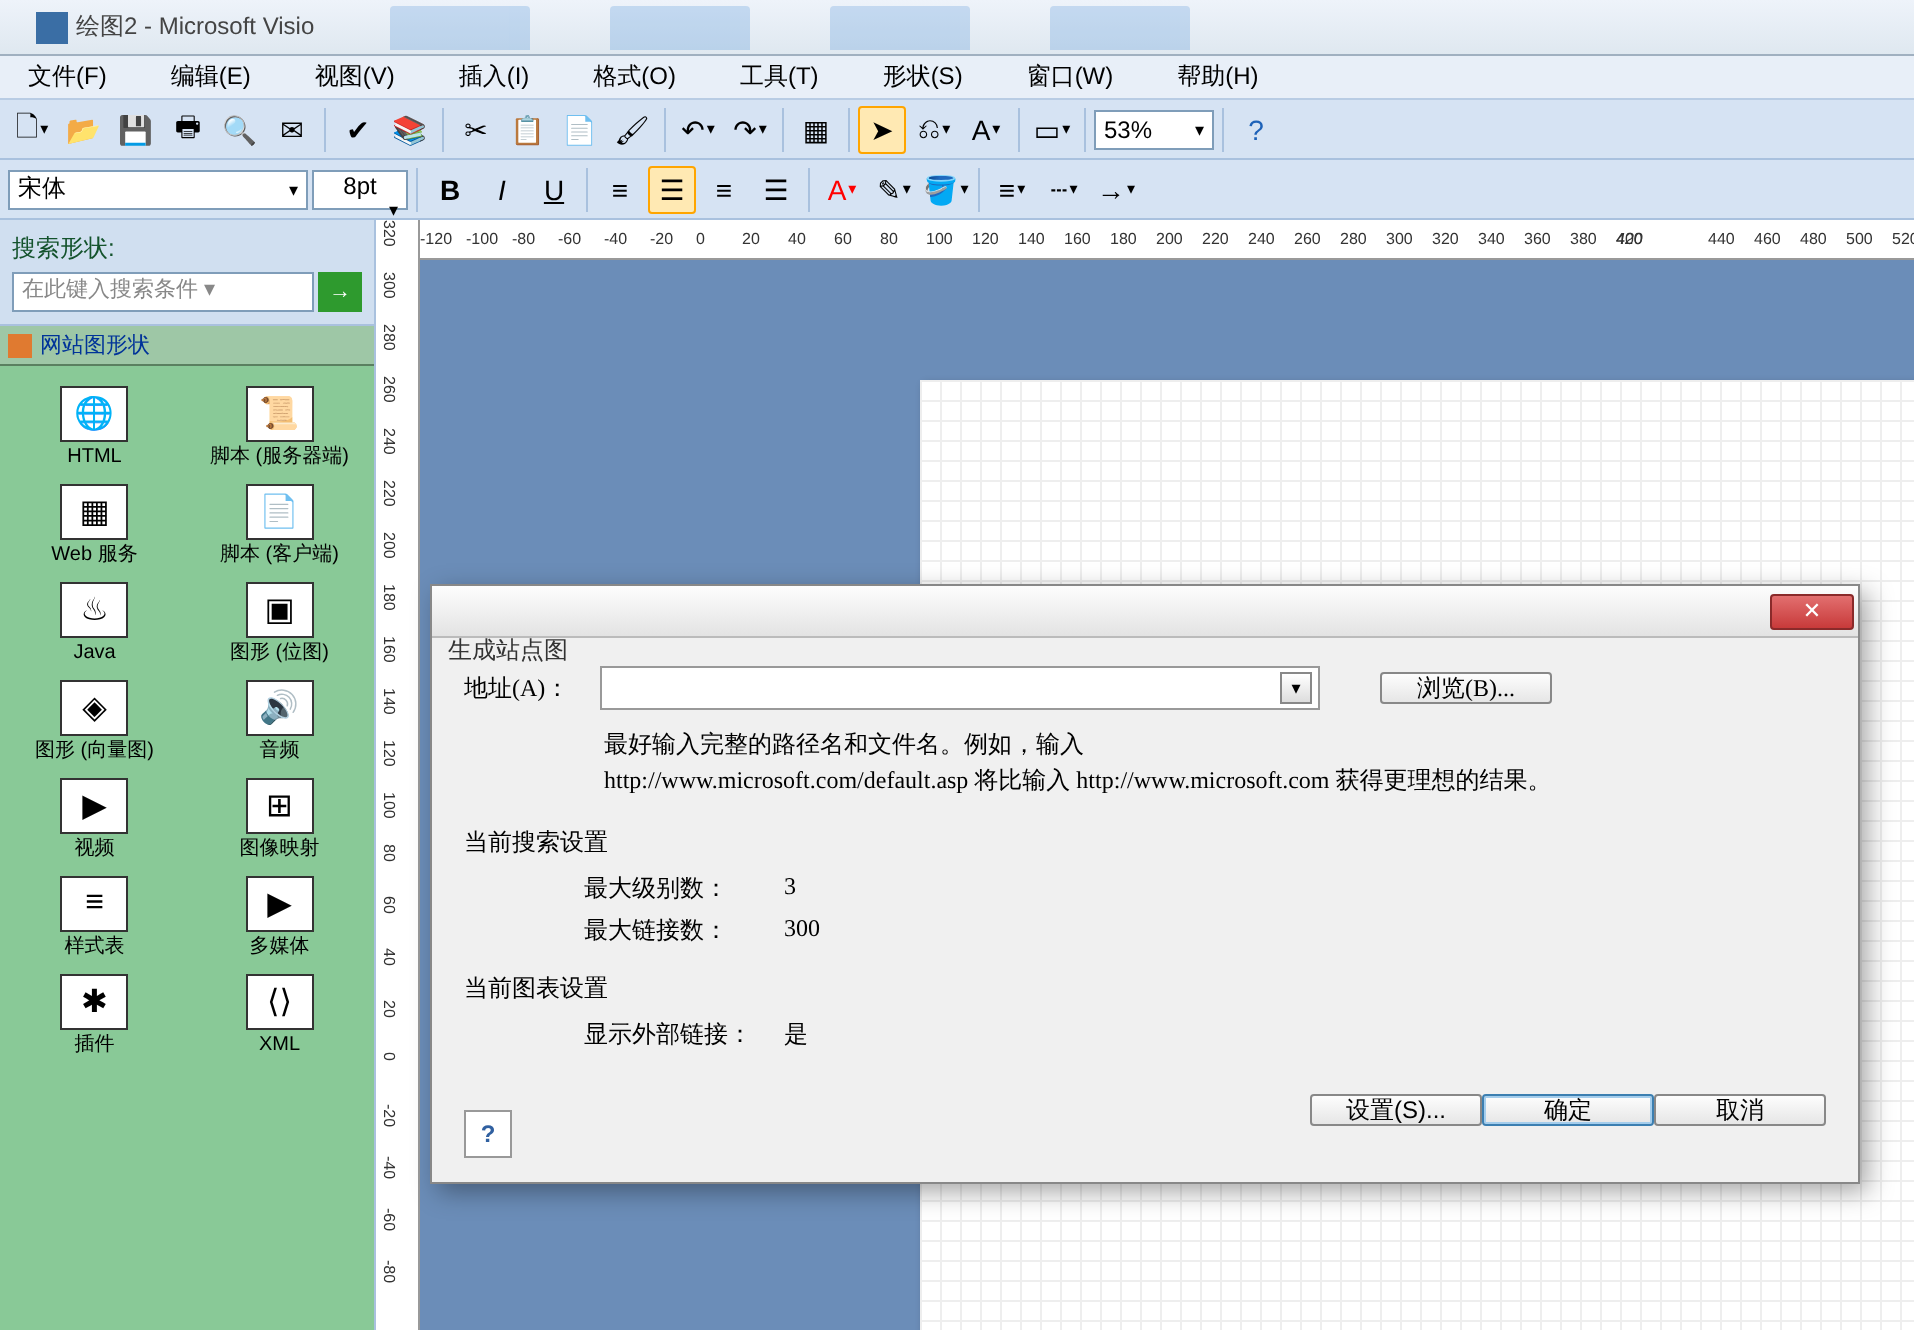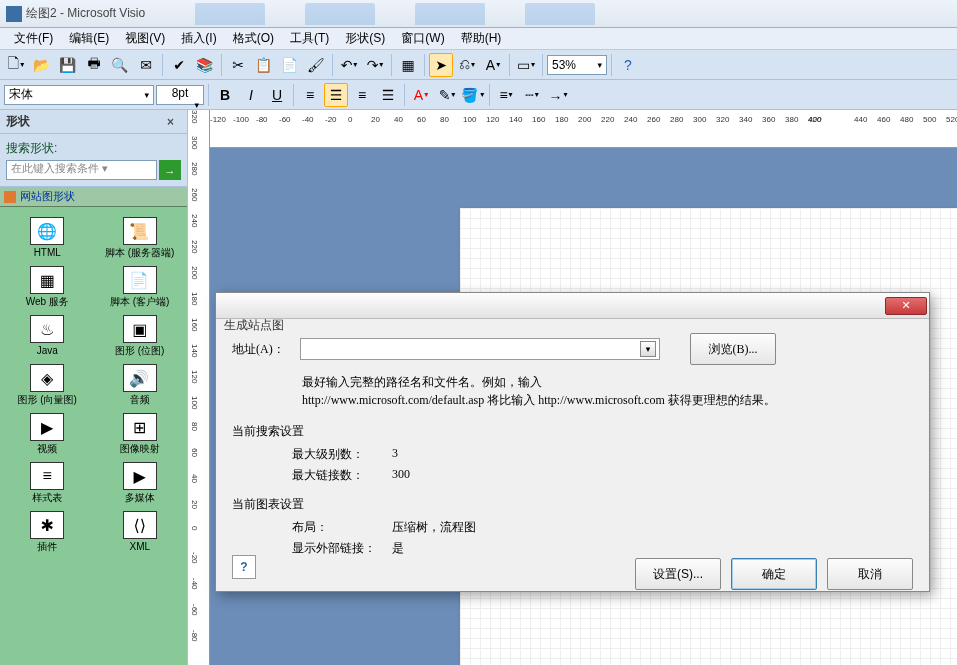--- a/index.html
+++ b/index.html
@@ -1,20 +1,20 @@
 <!DOCTYPE html>
 <html><head>
 <meta charset="utf-8">
 <style>
 * { box-sizing: border-box; margin: 0; padding: 0; }
 body { font-family: "Microsoft YaHei", SimSun, Arial, sans-serif; font-size: 12px; background: #fff; overflow: hidden; width: 957px; height: 665px; position: relative; }
-.titlebar { height: 28px; background: linear-gradient(#eef3fa,#dfe8f0); display: flex; align-items: center; padding: 0 6px; border-bottom: 1px solid #a0b0c0; }
+.titlebar { height: 28px; background: linear-gradient(#eef3fa,#dfe8f0); display: flex; align-items: center; padding: 0 18px; border-bottom: 1px solid #a0b0c0; }
 .titlebar .icon { width: 16px; height: 16px; margin-right: 4px; background: #3a6ea5; display: inline-block; }
 .titlebar .title { color: #444; }
-.menubar { height: 22px; background: #e8eff8; border-bottom: 1px solid #b8cce4; display: flex; align-items: center; padding-left: 8px; gap: 4px; }
+.menubar { height: 22px; background: #e8eff8; border-bottom: 1px solid #b8cce4; display: flex; align-items: center; padding-left: 8px; gap: 20px; }
 .menubar span { padding: 2px 6px; color: #000; }
 .toolbar { height: 30px; background: #d6e3f3; border-bottom: 1px solid #a9c1de; display: flex; align-items: center; padding: 0 4px; gap: 2px; }
 .tbtn { width: 24px; height: 24px; display: inline-flex; align-items: center; justify-content: center; border: 1px solid transparent; border-radius: 2px; font-size: 14px; }
 .sep { width: 1px; height: 22px; background: #a9c1de; margin: 0 2px; }
 .drop::after { content: "▾"; font-size: 8px; margin-left: 1px; }
 .zoom-box { width: 60px; height: 20px; border: 1px solid #7f9db9; background: #fff; display: inline-flex; align-items: center; padding: 0 4px; }
 .fmt-toolbar { height: 30px; background: #d6e3f3; border-bottom: 1px solid #a9c1de; display: flex; align-items: center; padding: 0 4px; gap: 2px; }
 .font-combo { width: 150px; height: 20px; border: 1px solid #7f9db9; background: #fff; display: inline-flex; align-items: center; padding: 0 4px; }
 .size-combo { width: 48px; height: 20px; border: 1px solid #7f9db9; background: #fff; display: inline-flex; align-items: center; padding: 0 4px; flex-direction: column; }
 .content { display: flex; height: 555px; }
@@ -28,42 +28,42 @@
 .search-go { width: 22px; height: 20px; background: #2e9a2e; color: #fff; display: flex; align-items: center; justify-content: center; font-size: 11px; }
 .stencil-header { height: 20px; background: #9ec7a6; border-bottom: 1px solid #5a8060; display: flex; align-items: center; padding: 0 4px; color: #003399; font-size: 11px; }
 .stencil-header .sicon { width: 12px; height: 12px; background: #e07a30; margin-right: 4px; display:inline-block; }
 .stencil-body { flex: 1; background: #89c997; overflow: hidden; padding: 8px 2px; }
 .shapes-grid { display: grid; grid-template-columns: 1fr 1fr; gap: 4px 2px; }
 .shape-item { display: flex; flex-direction: column; align-items: center; padding: 2px; }
 .shape-icon { width: 34px; height: 28px; background: #fff; border: 1px solid #333; display: flex; align-items: center; justify-content: center; font-size: 16px; margin-bottom: 2px; }
 .shape-label { font-size: 10px; color: #000; line-height: 1.1; }
 .canvas-area { flex: 1; position: relative; background: #d6e3f3; display: flex; }
 .vruler { width: 22px; background: #fff; border-right: 1px solid #999; position: relative; overflow: hidden; }
-.hruler { height: 38px; background: #fff; border-bottom: 1px solid #999; position: relative; overflow: hidden; }
+.hruler { height: 20px; background: #fff; border-bottom: 1px solid #999; position: relative; overflow: hidden; }
 .ruler-tick { position: absolute; font-size: 8px; color: #333; }
 .canvas-main { flex: 1; display: flex; flex-direction: column; }
 .canvas-viewport { flex: 1; background: #6b8db8; position: relative; overflow: hidden; }
 .page { position: absolute; left: 250px; top: 60px; width: 500px; height: 500px; background: #fff; box-shadow: 2px 2px 4px rgba(0,0,0,0.3); background-image: linear-gradient(#eee 1px, transparent 1px), linear-gradient(90deg, #eee 1px, transparent 1px); background-size: 10px 10px; }
 .dialog { position: absolute; left: 215px; top: 292px; width: 715px; height: 300px; background: #f0f0f0; border: 1px solid #888; box-shadow: 4px 4px 12px rgba(0,0,0,0.35); }
 .dialog-titlebar { height: 26px; background: linear-gradient(#fdfdfd,#e3e3e3); border-bottom: 1px solid #bbb; display: flex; align-items: center; justify-content: space-between; padding: 0 2px 0 8px; }
 .dialog-title { font-size: 12px; color: #333; margin-top: 40px; }
 .dialog-close { width: 42px; height: 18px; background: linear-gradient(#e26f6f,#c83a3a); border: 1px solid #8a2a2a; border-radius: 2px; color: #fff; display: flex; align-items: center; justify-content: center; font-size: 11px; }
 .dialog-body { padding: 14px 16px; font-family: SimSun, serif; font-size: 12px; color: #000; }
 .addr-row { display: flex; align-items: center; gap: 8px; margin-bottom: 8px; }
 .addr-label { width: 60px; }
 .addr-combo { width: 360px; height: 22px; border: 1px solid #999; background: #fff; display: inline-flex; align-items: center; justify-content: flex-end; padding: 0 3px; }
 .addr-combo .dd { width: 16px; height: 16px; border: 1px solid #888; background: linear-gradient(#fff,#ddd); display: inline-flex; align-items: center; justify-content: center; font-size: 9px; }
-.dlg-btn { min-width: 86px; height: 32px; border: 1px solid #888; background: linear-gradient(#fdfdfd,#e6e6e6); border-radius: 2px; display: inline-flex; align-items: center; justify-content: center; padding: 0 10px; }
+.dlg-btn { min-width: 86px; height: 16px; border: 1px solid #888; background: linear-gradient(#fdfdfd,#e6e6e6); border-radius: 2px; display: inline-flex; align-items: center; justify-content: center; padding: 0 10px; }
 .dlg-btn.defbtn { border: 1px solid #3c7fb1; box-shadow: 0 0 0 1px #a4cdec inset; }
 .hint { margin-left: 70px; margin-bottom: 14px; line-height: 1.5; }
 .section-title { margin: 6px 0 6px 0; }
 .kv { margin-left: 60px; display: flex; margin-bottom: 4px; }
 .kv .k { width: 100px; }
 .kv .v { }
-.dialog-buttons { display: flex; gap: 10px; position: absolute; bottom: 1px; right: 16px; }
+.dialog-buttons { display: flex; position: absolute; bottom: 28px; right: 16px; }
 .help-icon { position: absolute; bottom: 12px; left: 16px; width: 24px; height: 24px; border: 1px solid #999; background: #fff; display: flex; align-items: center; justify-content: center; color: #3060a0; font-weight: bold; }
 .ghost-tabs { position:absolute; top:0; left:195px; height:28px; display:flex; gap:40px; align-items:center; opacity:0.25; pointer-events:none; }
 .ghost-tab { width:70px; height:22px; background:#4a90d9; border-radius:2px 2px 0 0; }
 </style>
 </head>
 <body>
 
 <div class="ghost-tabs">
   <div class="ghost-tab"></div>
     <div class="ghost-tab"></div>
@@ -146,24 +146,20 @@
   <span class="tbtn drop">✎</span>
   <span class="tbtn drop">🪣</span>
   <span class="sep"></span>
   <span class="tbtn drop">≡</span>
   <span class="tbtn drop">┄</span>
   <span class="tbtn drop">→</span>
 </div>
 
 <div class="content">
   <div class="sidebar">
-    <div class="side-header">
-      <span>形状</span>
-      <span class="side-close">×</span>
-    </div>
     <div class="search-area">
       <div class="search-label">搜索形状:</div>
       <div class="search-row">
         <div class="search-input"><span>在此键入搜索条件</span> ▾</div>
         <div class="search-go">→</div>
       </div>
     </div>
     <div class="stencil-header">
       <span class="sicon"></span>
       <span>网站图形状</span>
@@ -319,24 +315,20 @@
     <div class="kv">
         <span class="k">最大级别数：</span>
         <span class="v">3</span>
       </div>
     <div class="kv">
         <span class="k">最大链接数：</span>
         <span class="v">300</span>
       </div>
     <div class="section-title" style="margin-top:12px;">当前图表设置</div>
     <div class="kv">
-        <span class="k">布局：</span>
-        <span class="v">压缩树，流程图</span>
-      </div>
-    <div class="kv">
         <span class="k">显示外部链接：</span>
         <span class="v">是</span>
       </div>
   </div>
   <div class="help-icon">?</div>
   <div class="dialog-buttons">
     <span class="dlg-btn">设置(S)...</span>
     <span class="dlg-btn defbtn">确定</span>
     <span class="dlg-btn">取消</span>
   </div>

